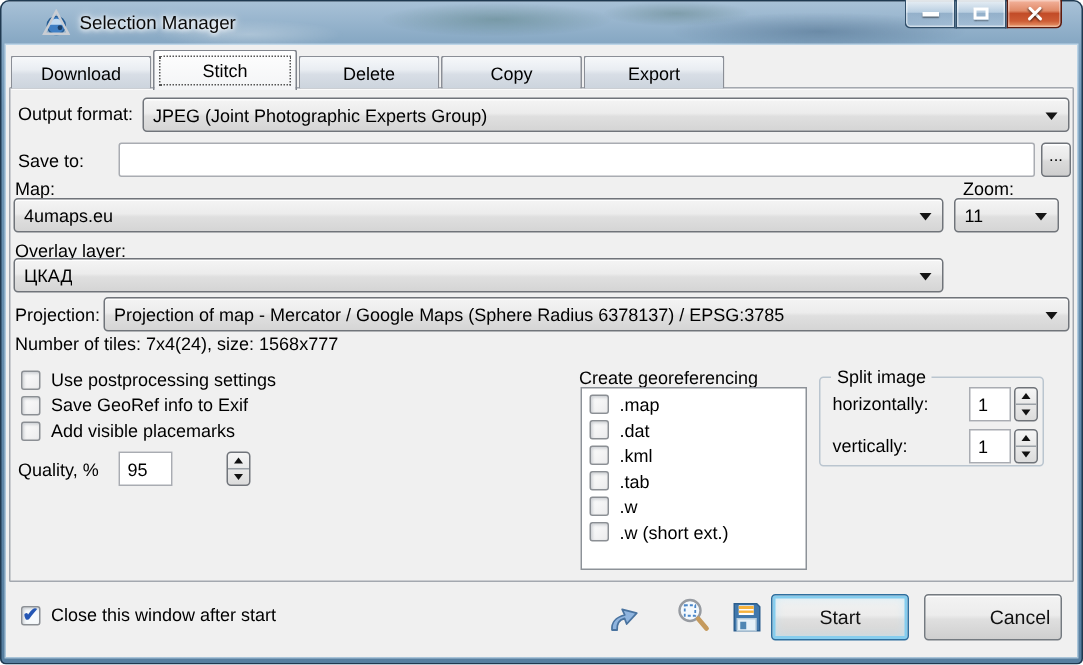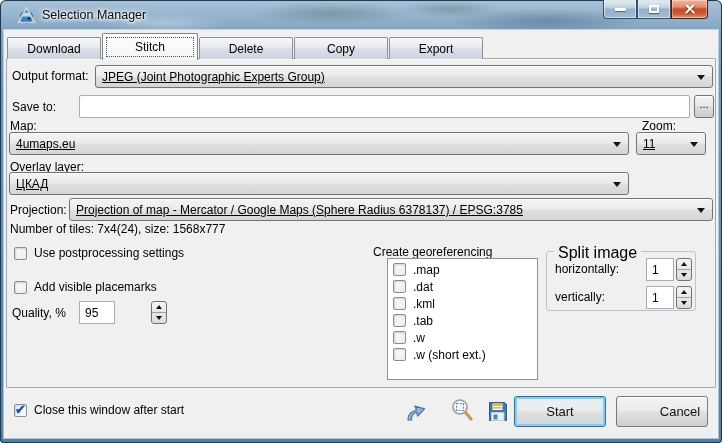--- a/index.html
+++ b/index.html
@@ -12,21 +12,21 @@
     box-shadow:inset 0 0 0 1px #1f3950, inset 0 1px 0 rgba(255,255,255,.55);}
   .window::before{content:"";position:absolute;inset:1px;border-radius:5px;pointer-events:none;
     background:
       radial-gradient(110px 16px at 330px 12px, rgba(34,80,66,.28), transparent 70%),
       radial-gradient(140px 18px at 545px 20px, rgba(26,58,92,.30), transparent 70%),
       radial-gradient(90px 14px at 165px 22px, rgba(255,255,255,.28), transparent 70%),
       radial-gradient(70px 12px at 450px 8px, rgba(20,60,40,.22), transparent 70%);}
   .client{position:absolute;left:4px;right:4px;top:30px;bottom:5px;background:#f0f0f0;
     box-shadow:0 0 0 1px rgba(225,243,255,.6);}
 
-  .titlebar{position:absolute;left:0;top:0;right:0;height:30px;display:flex;align-items:center;padding-left:17px;z-index:5;}
+  .titlebar{position:absolute;left:0;top:0;right:0;height:30px;display:flex;align-items:center;padding-left:28px;z-index:5;}
   .appicon{width:19px;height:19px;margin-right:6px;flex:0 0 auto;}
   .title{font-size:12.5px;color:#0b0b0b;text-shadow:0 0 4px #fff,0 0 7px #fff,0 1px 3px #fff;}
 
   .winbtns{position:absolute;top:0;right:14px;display:flex;z-index:6;}
   .winbtn{width:34px;height:19px;border:1px solid #32506b;border-top:none;
     background:linear-gradient(180deg,rgba(255,255,255,.75) 0%,rgba(214,229,243,.45) 45%,rgba(132,162,192,.40) 50%,rgba(178,202,224,.55) 100%);
     box-shadow:inset 0 0 0 1px rgba(255,255,255,.5);display:flex;align-items:center;justify-content:center;position:relative;}
   .winbtn.first{border-radius:0 0 0 4px;}
   .winbtn.last{border-radius:0 0 4px 0;width:37px;border-color:#5d1a0d;
     background:linear-gradient(180deg,#f4b49e 0%,#e08a68 40%,#c24c28 50%,#cd5c35 78%,#ea9b6f 100%);
@@ -48,21 +48,21 @@
   .tab.active::after{content:"";position:absolute;inset:3px;border:1px dotted #555;}
 
   .sheet{position:absolute;left:6px;right:6px;top:58px;bottom:55px;background:#f0f0f0;
     border:1px solid #a3a8af;border-radius:1px;box-shadow:inset 0 1px 0 #fbfbfb;z-index:1;}
 
   
   .lbl{position:absolute;font-size:12px;color:#000;white-space:nowrap;z-index:2;}
   .combo{position:absolute;height:23px;border:1px solid #70747a;border-radius:3px;z-index:2;
     background:linear-gradient(180deg,#f4f4f4 0%,#ececec 45%,#dfdfdf 55%,#d5d5d5 100%);
     box-shadow:inset 0 1px 0 rgba(255,255,255,.9);display:flex;align-items:center;padding:0 22px 0 6px;font-size:12px;cursor:default;}
-  .combo .ctext{overflow:hidden;white-space:nowrap;text-decoration:underline;}
+  .combo .ctext{overflow:hidden;white-space:nowrap;}
   .arr{position:absolute;right:7px;top:9px;width:0;height:0;border-left:4px solid transparent;border-right:4px solid transparent;border-top:5px solid #141414;}
   .textbox{position:absolute;height:23px;background:#fff;border:1px solid #a9acb2;border-radius:2px;padding:0 4px;font-size:12px;z-index:2;}
   .minibtn{position:absolute;width:20px;height:23px;border:1px solid #70747a;border-radius:3px;z-index:2;
     background:linear-gradient(180deg,#f3f3f3 0%,#e9e9e9 45%,#dadada 55%,#cecece 100%);
     display:flex;align-items:center;justify-content:center;font-size:11px;padding-bottom:6px;box-shadow:inset 0 1px 0 #fff;}
 
   .spin{position:absolute;display:flex;z-index:2;}
   .spin .val{width:36px;height:23px;background:#fff;border:1px solid #a9acb2;display:flex;align-items:center;padding-left:5px;font-size:12px;}
   .spin .btns{width:16px;height:23px;margin-left:2px;display:flex;flex-direction:column;border:1px solid #70747a;border-radius:3px;overflow:hidden;
     background:linear-gradient(180deg,#f5f5f5,#dcdcdc);}
@@ -74,21 +74,21 @@
   .cbrow{position:absolute;display:flex;align-items:center;gap:7px;font-size:12px;z-index:2;}
   .cb{width:13px;height:13px;flex:0 0 auto;border:1px solid #8b8f94;border-radius:2px;position:relative;
     background:linear-gradient(135deg,#fdfdfd 0%,#ececed 100%);box-shadow:inset 1px 1px 2px rgba(120,130,140,.35);}
   .cb.checked{background:#f7fafc;}
   .cb.checked::after{content:"\2714";position:absolute;left:0px;top:-3px;color:#2456b4;font-size:13px;font-weight:bold;}
 
   .listbox{position:absolute;left:387px;top:258px;width:151px;height:122px;background:#fff;border:1px solid #8d9298;z-index:2;}
   .listbox .cbrow{position:static;margin:4px 0 0 5px;height:13px;}
 
   .group{position:absolute;left:546px;top:251px;width:150px;height:60px;border:1px solid #bac5cf;border-radius:3px;z-index:2;}
-  .group .legend{position:absolute;top:-8px;left:7px;background:#f0f0f0;padding:0 4px;font-size:16px;}
+  .group .legend{position:absolute;top:-8px;left:7px;background:#f0f0f0;padding:0 4px;font-size:12px;}
   .group .glbl{position:absolute;font-size:12px;white-space:nowrap;}
   .group .spin{position:absolute;}
   .group .spin .val{width:28px;}
 
   
   .iconbtn{position:absolute;width:26px;height:26px;display:flex;align-items:center;justify-content:center;z-index:2;cursor:default;}
   .btn{position:absolute;width:92px;height:31px;border-radius:3px;font-size:13px;color:#111;display:flex;align-items:center;justify-content:center;z-index:2;}
   .btn.default{border:1px solid #2f6f9e;box-shadow:inset 0 0 0 2px #86cdee, inset 0 0 8px #bfe7f8;
     background:linear-gradient(180deg,#f3f3f3 0%,#ececec 45%,#dfdfdf 55%,#d3d3d3 100%);}
   .btn.normal{border:1px solid #747a80;box-shadow:inset 0 1px 0 #fff;
@@ -177,37 +177,41 @@
       <span class="ctext">Projection of map - Mercator / Google Maps (Sphere Radius 6378137) / EPSG:3785</span>
       <span class="arr"></span>
     </div>
 
     <span class="lbl" style="left:10px;top:222px;">Number of tiles: 7x4(24), size: 1568x777</span>
 
     <div class="cbrow" style="left:14px;top:246px;">
       <span class="cb"></span>
       <span>Use postprocessing settings</span>
     </div>
+    <div class="cbrow" style="left:14px;top:263px;">
+      <span class="cb"></span>
+      <span>Save GeoRef info to Exif</span>
+    </div>
     <div class="cbrow" style="left:14px;top:280px;">
       <span class="cb"></span>
       <span>Add visible placemarks</span>
     </div>
 
     <span class="lbl" style="left:12px;top:306px;">Quality, %</span>
     <div class="spin" style="left:79px;top:301px;gap:34px;">
       <div class="val">
           <span>95</span>
         </div>
       <div class="btns">
         <div class="sbtn up"></div>
         <div class="sbtn down"></div>
       </div>
     </div>
 
-    <span class="lbl" style="left:373px;top:245px;">Create georeferencing</span>
+    <span class="lbl" style="left:386px;top:245px;">Create georeferencing</span>
     <div class="listbox">
       <div class="cbrow">
         <span class="cb"></span>
         <span>.map</span>
       </div>
       <div class="cbrow">
         <span class="cb"></span>
         <span>.dat</span>
       </div>
       <div class="cbrow">

